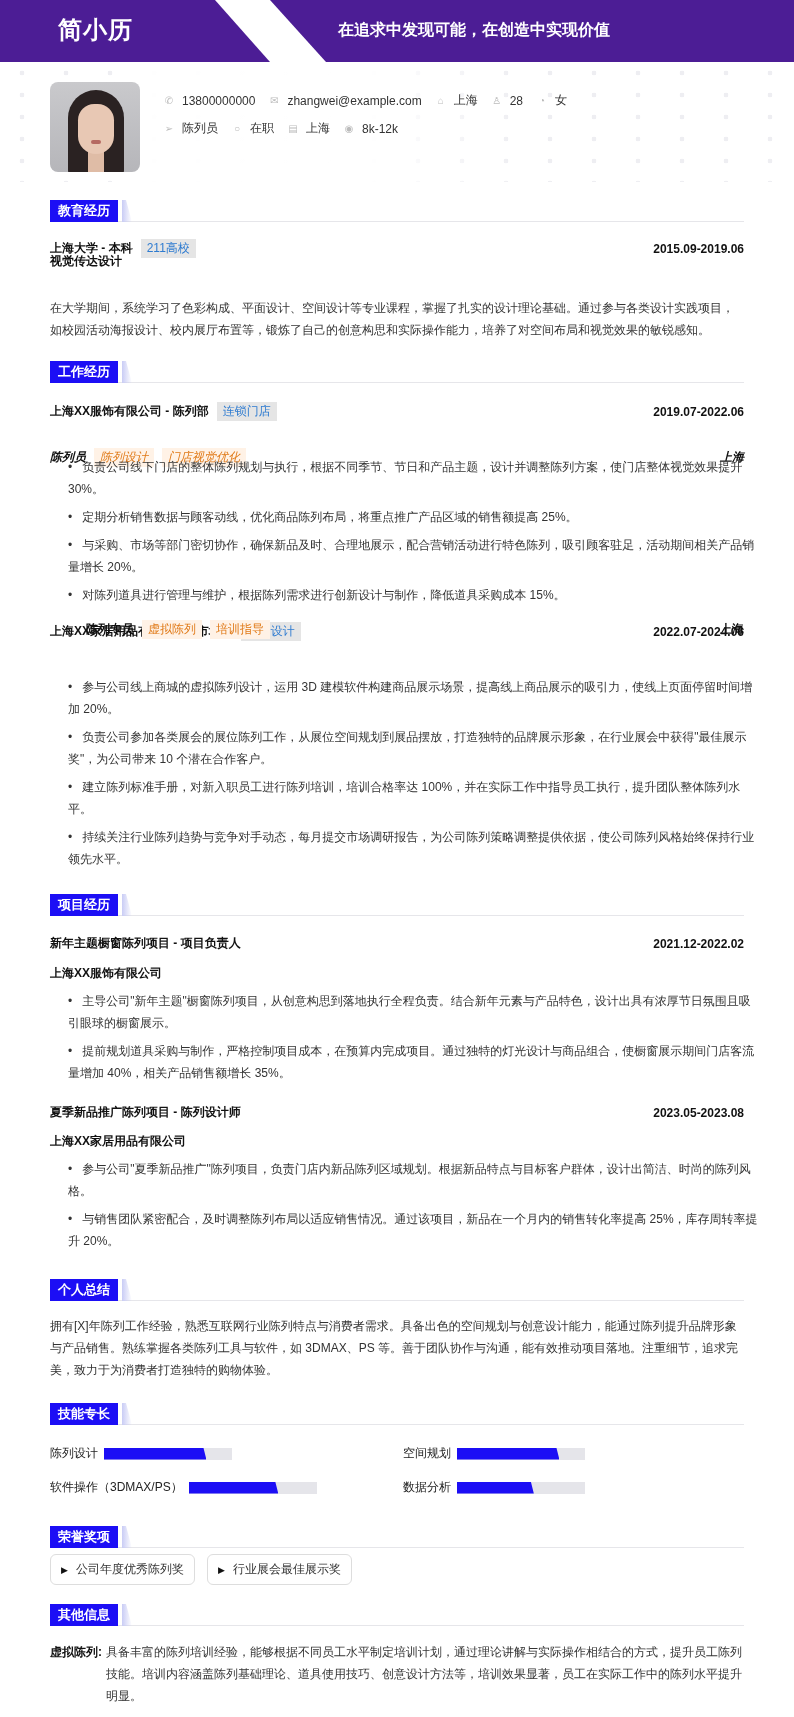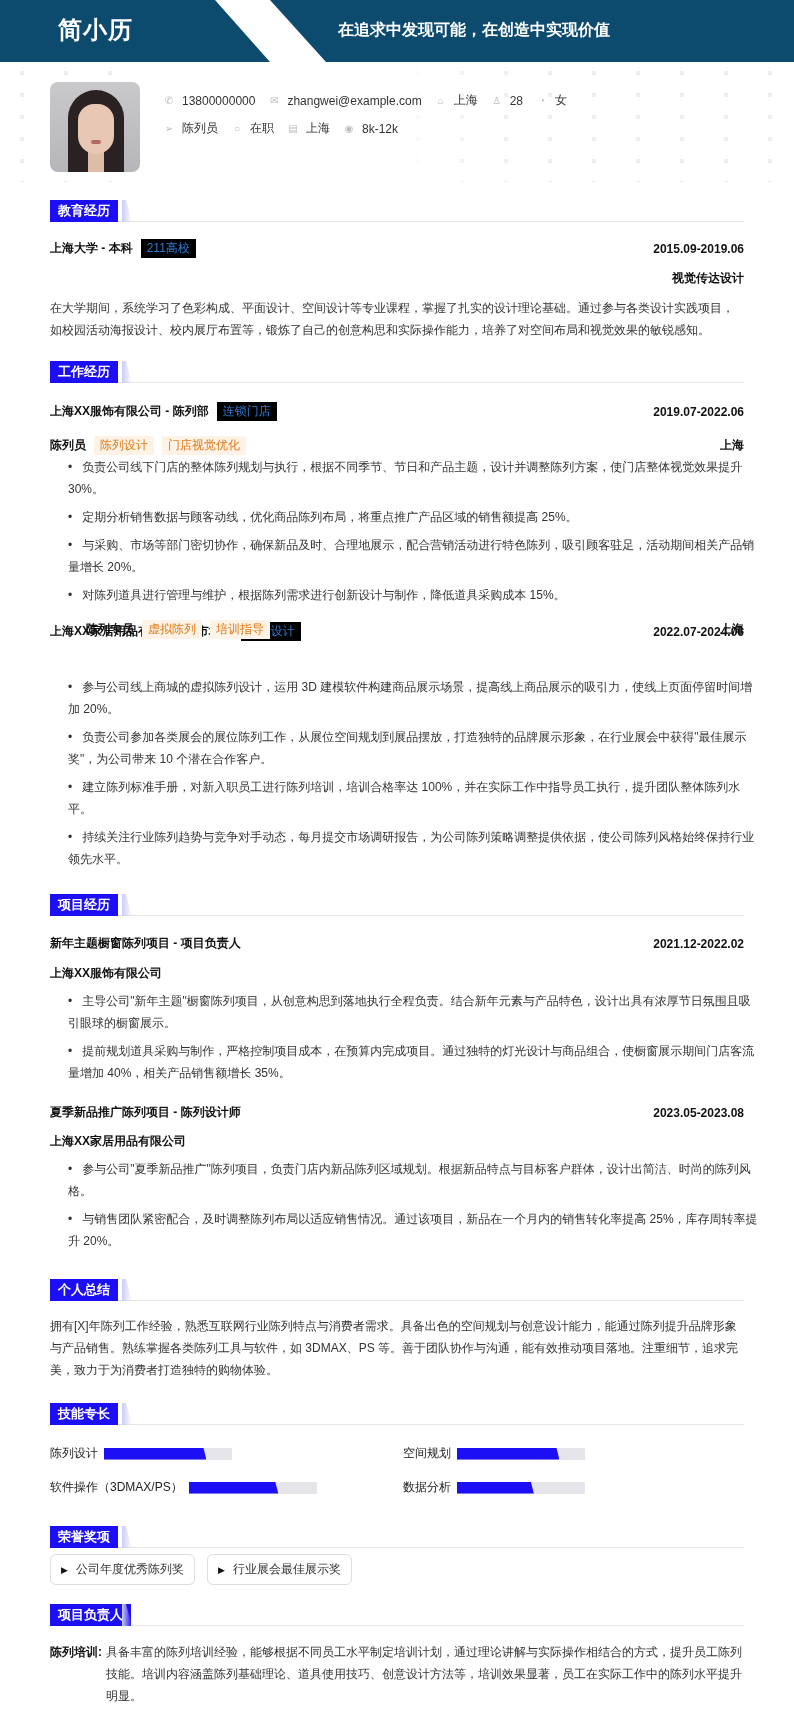--- a/index.html
+++ b/index.html
@@ -1,38 +1,38 @@
 <!DOCTYPE html>
 <html><head>
 <meta charset="utf-8">
 <style>
   * { box-sizing: border-box; margin: 0; padding: 0; }
   body { width: 794px; height: 1717px; background: #fff; font-family: "Liberation Sans", "DejaVu Sans", sans-serif; color: #222; font-size: 12px; position: relative; overflow: hidden; }
-  .header { position: absolute; left: 0; top: 0; width: 794px; height: 62px; background: #0c4a6e; overflow: hidden; }
+  .header { position: absolute; left: 0; top: 0; width: 794px; height: 62px; background: #4c1d95; overflow: hidden; }
   .header .stripe { position: absolute; top: 0; left: 0; width: 794px; height: 62px; background: #fff; clip-path: polygon(215px 0, 270px 0, 326px 62px, 270px 62px); }
   .header .logo { position: absolute; left: 58px; top: 14px; font-size: 24px; color: #fff; font-weight: bold; letter-spacing: 1px; }
   .header .slogan { position: absolute; left: 338px; top: 20px; font-size: 16px; color: #fff; font-weight: bold; }
   .profile { position: absolute; left: 0; top: 62px; width: 794px; height: 120px;
     background-image: radial-gradient(circle, #eeeef2 2.2px, transparent 2.6px);
     background-size: 44px 22px; }
   .profile-mask { position: absolute; left: 140px; top: 62px; width: 380px; height: 120px; background: linear-gradient(90deg, rgba(255,255,255,0.95), rgba(255,255,255,1) 60%, rgba(255,255,255,0)); }
   .avatar { position: absolute; left: 50px; top: 82px; width: 90px; height: 90px; border-radius: 8px; overflow: hidden; background: linear-gradient(#c9c9cc, #b6b6ba); }
   .avatar .hair { position: absolute; left: 18px; top: 8px; width: 56px; height: 88px; background: #2a2222; border-radius: 28px 28px 8px 8px; }
   .avatar .face { position: absolute; left: 28px; top: 22px; width: 36px; height: 50px; background: #e8c8b4; border-radius: 18px 18px 20px 20px; }
   .avatar .neck { position: absolute; left: 38px; top: 68px; width: 16px; height: 22px; background: #dfbca6; }
   .avatar .lips { position: absolute; left: 41px; top: 58px; width: 10px; height: 4px; background: #b56a62; border-radius: 3px; }
   .info-row { position: absolute; left: 163px; display: flex; align-items: center; font-size: 12px; color: #333; }
   .info-row .item { display: flex; align-items: center; margin-right: 13px; }
   .info-row .ic { width: 12px; height: 12px; margin-right: 7px; color: #bbb; font-size: 10px; line-height: 12px; text-align: center; }
   .section-title { position: absolute; left: 50px; width: 694px; height: 22px; border-bottom: 1px solid #e6e6ea; padding-left: 32px; }
   .section-title .tag { position: absolute; left: 0; top: 0; height: 22px; padding: 0 8px; background: #1c0ef5; color: #fff; font-size: 13px; font-weight: bold; line-height: 22px; }
   .section-title .tail { position: absolute; top: 0; height: 22px; width: 10px; background: linear-gradient(90deg, #c9ccf5, rgba(220,222,250,0)); clip-path: polygon(0 0, 40% 0, 100% 100%, 0 100%); }
   .row { position: absolute; left: 50px; width: 694px; display: flex; justify-content: space-between; align-items: center; }
   .bold { font-weight: bold; color: #111; }
-  .badge-blue { display: inline-block; background: #000000; color: #2e7bd0; padding: 1px 6px; margin-left: 8px; font-size: 12px; font-weight: normal; }
+  .badge-blue { display: inline-block; background: #e5e5e5; color: #2e7bd0; padding: 1px 6px; margin-left: 8px; font-size: 12px; font-weight: normal; }
   .badge-orange { display: inline-block; background: #fff2e6; color: #e07a18; padding: 1px 6px; margin-left: 8px; font-size: 12px; font-weight: normal; }
   .para { position: absolute; left: 50px; width: 694px; font-size: 12px; line-height: 22px; color: #333; }
   .bullets { position: absolute; left: 50px; width: 694px; font-size: 12px; line-height: 22px; color: #333; list-style: none; margin-left: 18px; }
   .bullets li { margin-bottom: 6px; }
   .bullets li::before { content: "•"; margin-right: 10px; color: #333; }
   .skill { position: absolute; display: flex; align-items: center; font-size: 12px; color: #222; }
   .skill .bar { position: relative; width: 128px; height: 12px; background: #e5e5ea; margin-left: 6px; }
   .skill .fill { position: absolute; left: 0; top: 0; height: 12px; background: #1c0ef5; clip-path: polygon(0 0, calc(100% - 3px) 0, 100% 100%, 0 100%); }
   .award { position: absolute; top: 1554px; height: 31px; border: 1px solid #ddd; border-radius: 6px; padding: 0 10px; display: flex; align-items: center; font-size: 12px; color: #333; }
   .award .tri { font-size: 9px; margin-right: 8px; color: #111; }
@@ -99,35 +99,35 @@
 </div>
 
 <div class="section-title" style="top:200px;">
   <span class="tag">教育经历</span>
   <span class="tail" style="left:72px;"></span>
 </div>
 <div class="row" style="top:239px;">
   <div class="bold"><span>上海大学 - 本科</span><span class="badge-blue">211高校</span></div>
   <div class="bold">2015.09-2019.06</div>
 </div>
-<div class="row" style="top:270px;justify-content:flex-end;">
+<div class="row" style="top:253px;">
   <div class="bold">视觉传达设计</div>
 </div>
 <div class="para" style="top:297px;">在大学期间，系统学习了色彩构成、平面设计、空间设计等专业课程，掌握了扎实的设计理论基础。通过参与各类设计实践项目，如校园活动海报设计、校内展厅布置等，锻炼了自己的创意构思和实际操作能力，培养了对空间布局和视觉效果的敏锐感知。</div>
 
 <div class="section-title" style="top:361px;">
   <span class="tag">工作经历</span>
   <span class="tail" style="left:72px;"></span>
 </div>
 
 <div class="row" style="top:402px;">
   <div class="bold"><span>上海XX服饰有限公司 - 陈列部</span><span class="badge-blue">连锁门店</span></div>
   <div class="bold">2019.07-2022.06</div>
 </div>
-<div class="row" style="top:436px;">
+<div class="row" style="top:448px;font-style:italic;">
   <div class="bold"><span>陈列员</span><span class="badge-orange">陈列设计</span><span class="badge-orange">门店视觉优化</span></div>
   <div class="bold">上海</div>
 </div>
 <ul class="bullets" style="top:456px;">
   <li>负责公司线下门店的整体陈列规划与执行，根据不同季节、节日和产品主题，设计并调整陈列方案，使门店整体视觉效果提升 30%。</li>
   <li>定期分析销售数据与顾客动线，优化商品陈列布局，将重点推广产品区域的销售额提高 25%。</li>
   <li>与采购、市场等部门密切协作，确保新品及时、合理地展示，配合营销活动进行特色陈列，吸引顾客驻足，活动期间相关产品销量增长 20%。</li>
   <li>对陈列道具进行管理与维护，根据陈列需求进行创新设计与制作，降低道具采购成本 15%。</li>
 </ul>
 
@@ -216,19 +216,19 @@
 <div class="award" style="left:50px;">
   <span class="tri">▶</span>
     <span>公司年度优秀陈列奖</span>
 </div>
 <div class="award" style="left:207px;">
   <span class="tri">▶</span>
     <span>行业展会最佳展示奖</span>
 </div>
 
 <div class="section-title" style="top:1604px;">
-  <span class="tag">项目负责人</span>
+  <span class="tag">其他信息</span>
   <span class="tail" style="left:72px;"></span>
 </div>
 <div class="other">
-  <span class="label">陈列培训:</span>
+  <span class="label">虚拟陈列:</span>
   <span>具备丰富的陈列培训经验，能够根据不同员工水平制定培训计划，通过理论讲解与实际操作相结合的方式，提升员工陈列技能。培训内容涵盖陈列基础理论、道具使用技巧、创意设计方法等，培训效果显著，员工在实际工作中的陈列水平提升明显。</span>
 </div>
 
 </body></html>

